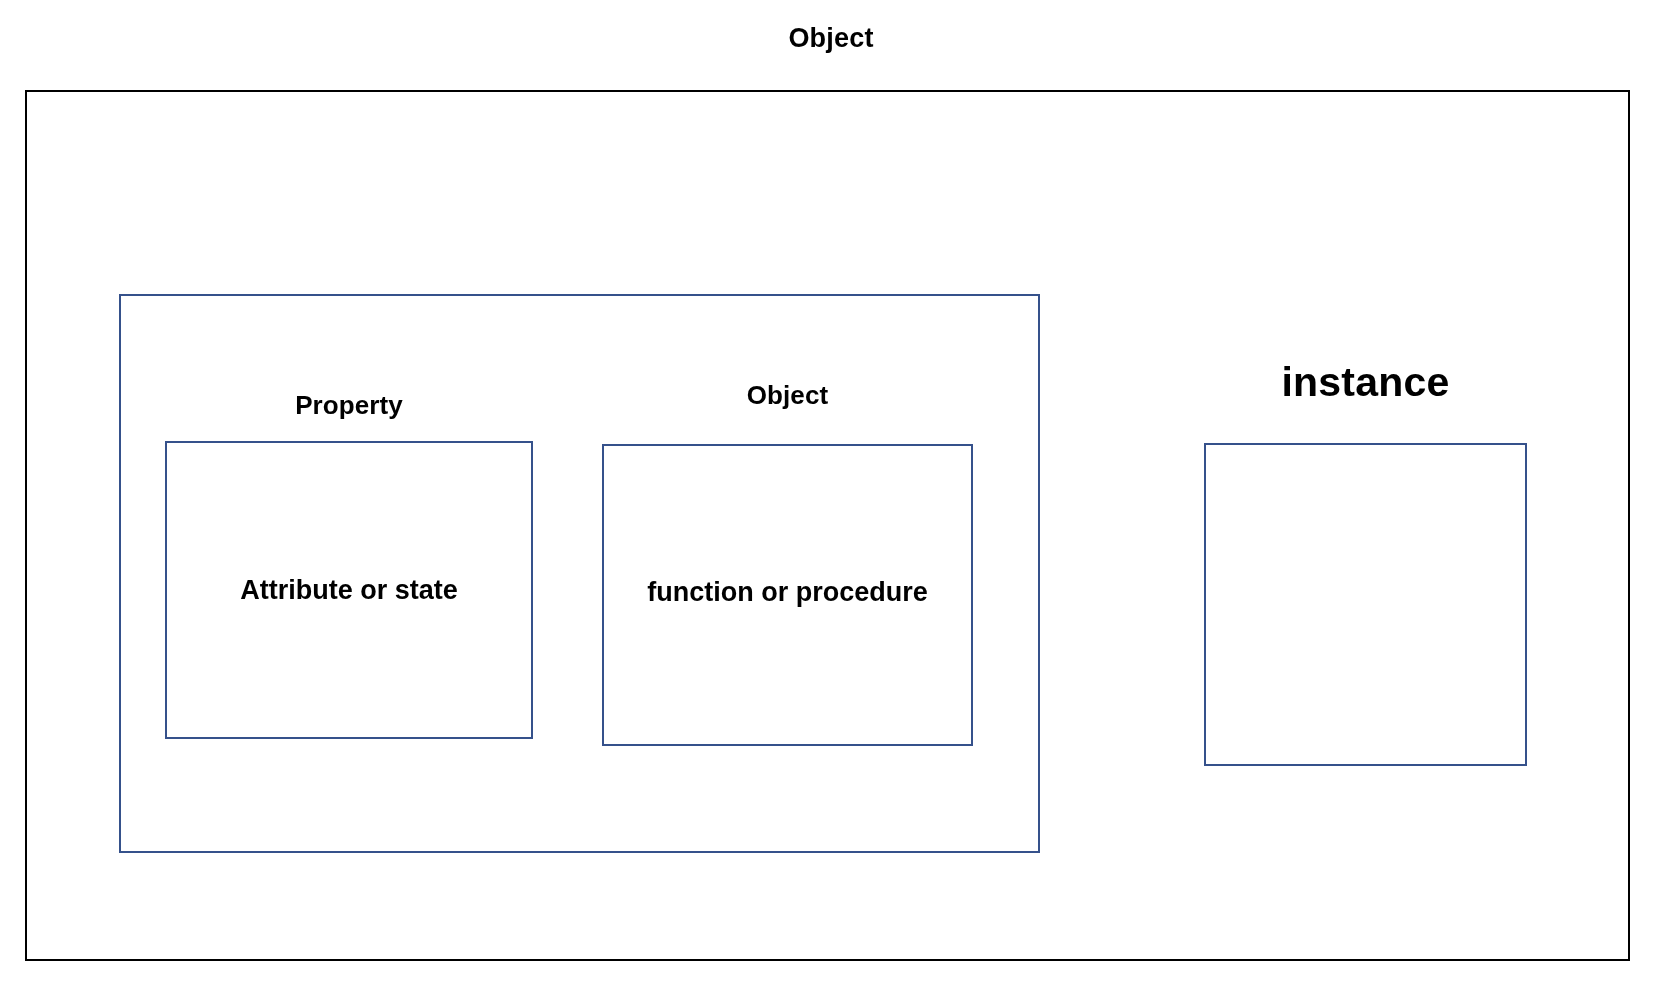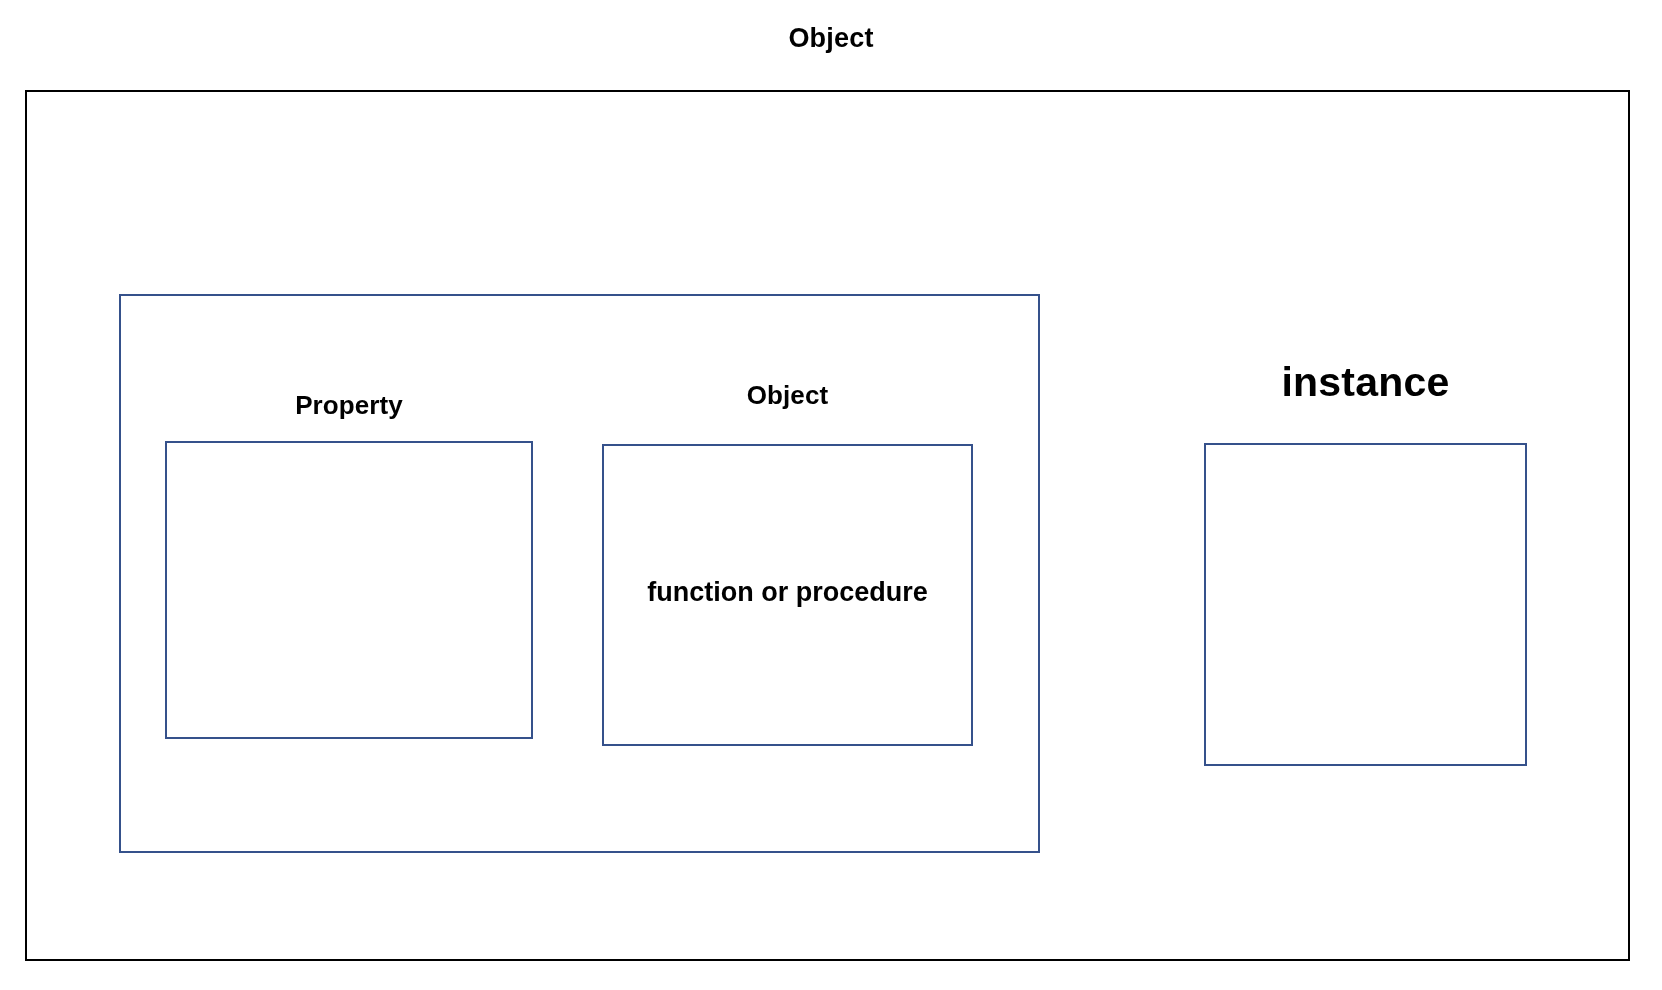--- a/index.html
+++ b/index.html
@@ -101,20 +101,21 @@
 
   <div class="box box-outer" id="object-box"></div>
 
 
   <div class="box box-blue" id="class-box"></div>
 
   <div class="caption caption-section" id="property-title">Property</div>
 
   <div class="box box-blue" id="property-box"></div>
 
+  <div class="box-text" id="property-text">Attribute or state</div>
 
   <div class="caption caption-section" id="method-title">Object</div>
 
   <div class="box box-blue" id="method-box"></div>
 
   <div class="box-text" id="method-text">function or procedure</div>
 
   <div class="caption caption-instance" id="instance-title">instance</div>
 
   <div class="box box-blue" id="instance-box"></div>

